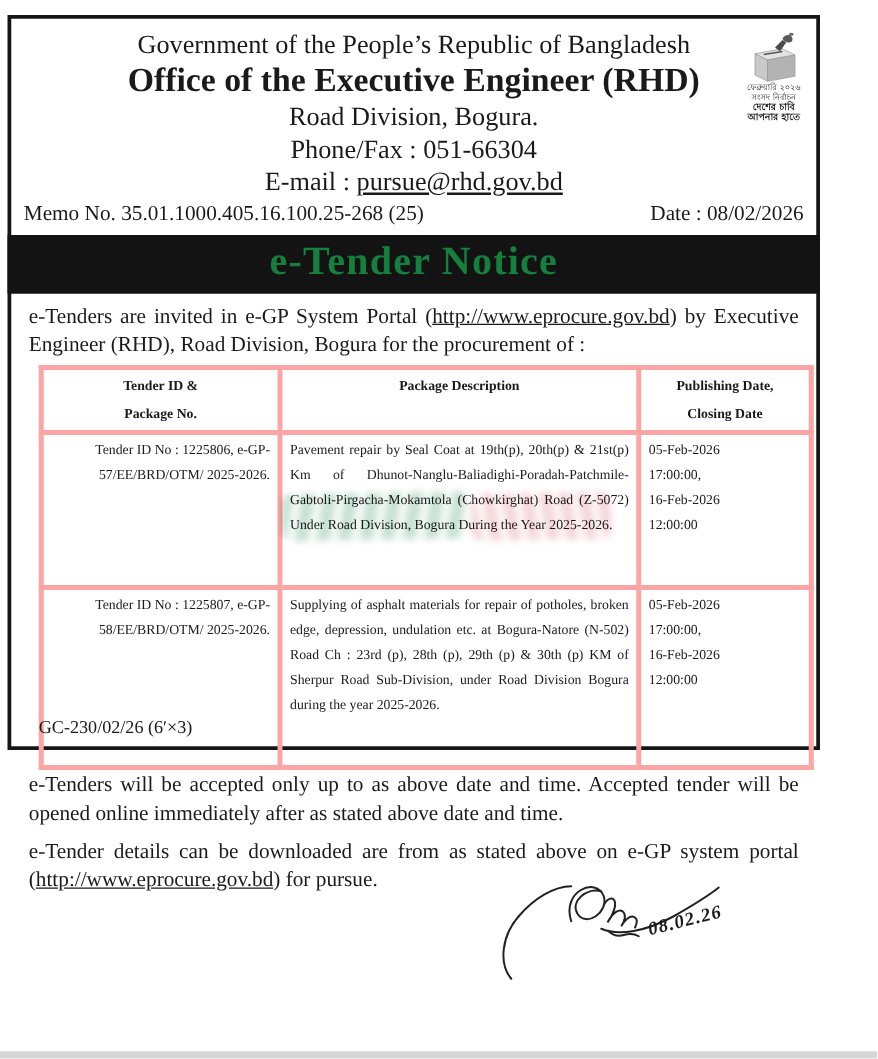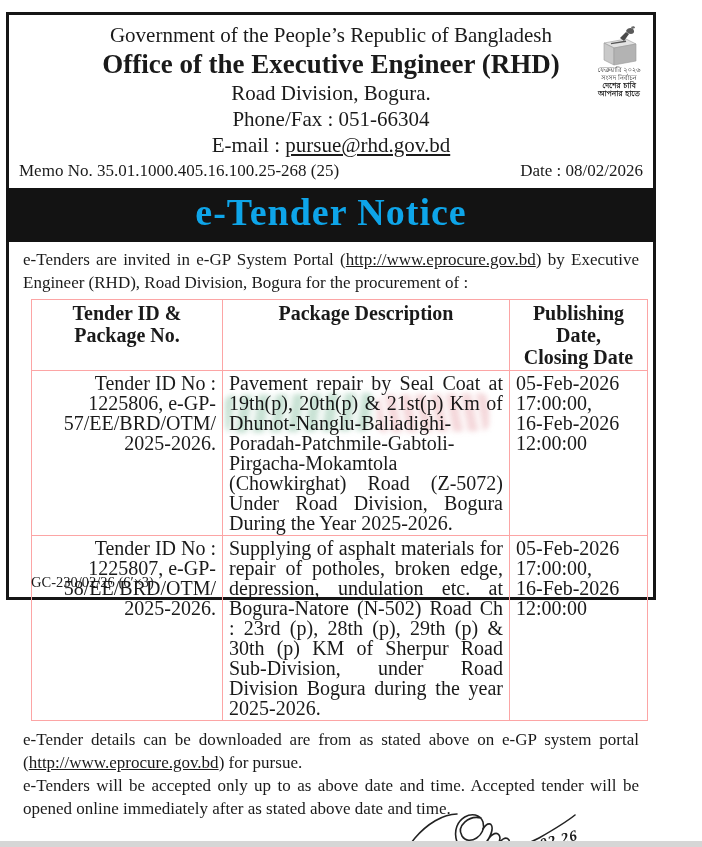--- a/index.html
+++ b/index.html
@@ -21,35 +21,35 @@
               padding:3px 10px 0 10px;gap:22px; }
 
   
   .logo { position:absolute; right:5px; top:10px; width:58px; text-align:center; }
   .logo svg { display:block; margin:0 auto; }
   .logo-lines { font-size:6.5px; line-height:7.5px; color:#222;
                 font-family:"DejaVu Sans",sans-serif; }
   .logo-lines .b { font-weight:bold; font-size:7.5px; }
 
   
-  .banner { margin:7px -3px 0 -3px; background:#131313; color:#0ea5e9;
-            text-align:center; font-size:38px; font-weight:bold;
+  .banner { margin:7px -3px 0 -3px; background:#131313; color:#15803d;
+            text-align:center; font-size:32px; font-weight:bold;
             padding:2px 0 8px 0; letter-spacing:1px; }
 
   
   .body { padding:6px 14px 0 14px; }
   .para { font-size:17px; line-height:23px; text-align:justify; }
 
   table.tender { border-collapse:collapse; margin:5px 0 0 8px; width:616px;
                  table-layout:fixed; }
   table.tender col.c1 { width:191px; }
   table.tender col.c2 { width:287px; }
   table.tender col.c3 { width:138px; }
-  table.tender th, table.tender td { border:1px solid #fca5a5; vertical-align:top;
-        font-size:20px; line-height:20px; padding:2px 6px; }
+  table.tender th, table.tender td { border:4px solid #fca5a5; vertical-align:top;
+        font-size:11px; line-height:20px; padding:2px 6px; }
   table.tender th { font-weight:bold; text-align:center; white-space:pre-line; line-height:22px; }
   td.cell-id { text-align:right; }
   td.cell-desc { text-align:justify; }
   td.cell-dates { text-align:left; white-space:pre-line; }
   tr.r1 { height:124px; } tr.r2 { height:144px; }
 
   .after-table { margin-top:7px; }
 
   
   .sig-area { position:relative; height:126px; }
@@ -147,23 +147,23 @@
     <td class="cell-id">Tender ID No : 1225807, e-GP-58/EE/BRD/OTM/ 2025-2026.</td>
     <td class="cell-desc">Supplying of asphalt materials for repair of potholes, broken edge, depression, undulation etc. at Bogura-Natore (N-502) Road Ch : 23rd (p), 28th (p), 29th (p) &amp; 30th (p) KM of Sherpur Road Sub-Division, under Road Division Bogura during the year 2025-2026.</td>
     <td class="cell-dates">05-Feb-2026
 17:00:00,
 16-Feb-2026
 12:00:00</td>
   </tr>
 </tbody>
       </table>
 
+      <p class="para">e-Tenders will be accepted only up to as above date and time. Accepted tender will be opened online immediately after as stated above date and time.</p>
+
       <p class="para after-table"><span>e-Tender details can be downloaded are from as stated above on e-GP system portal (</span><span class="u">http://www.eprocure.gov.bd</span><span>) for pursue.</span></p>
-
-      <p class="para">e-Tenders will be accepted only up to as above date and time. Accepted tender will be opened online immediately after as stated above date and time.</p>
 
       <div class="sig-area">
         <svg class="sig-svg" width="190" height="90" viewBox="0 0 190 90">
           <g fill="none" stroke="#222" stroke-width="1.6" stroke-linecap="round">
             <path d="M14,86 C4,74 6,52 20,36 C32,22 48,12 62,12"></path>
             <path d="M62,40 C54,16 82,4 88,20 C92,33 74,45 67,34 C61,24 74,13 86,16"></path>
             <path d="M88,27 C92,20 98,20 97,28 C96,34 93,38 91,41 C95,33 101,29 104,33 C106,36 104,41 102,44 C106,37 111,34 114,38 C115,40 114,43 113,45"></path>
             <path d="M86,46 C100,52 122,48 144,36 C158,28 170,21 180,13"></path>
             <path d="M92,48 q5,5 12,3 q7,-2 12,1"></path>
           </g>

